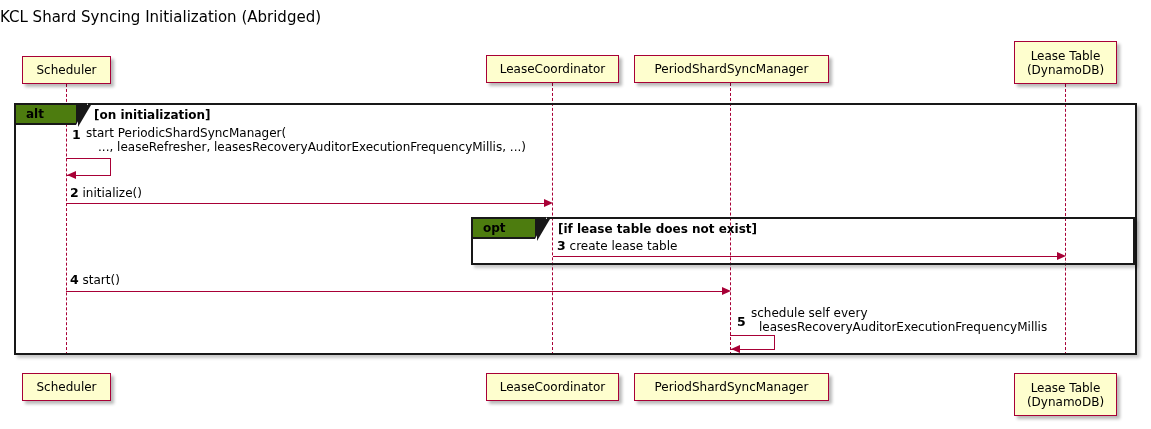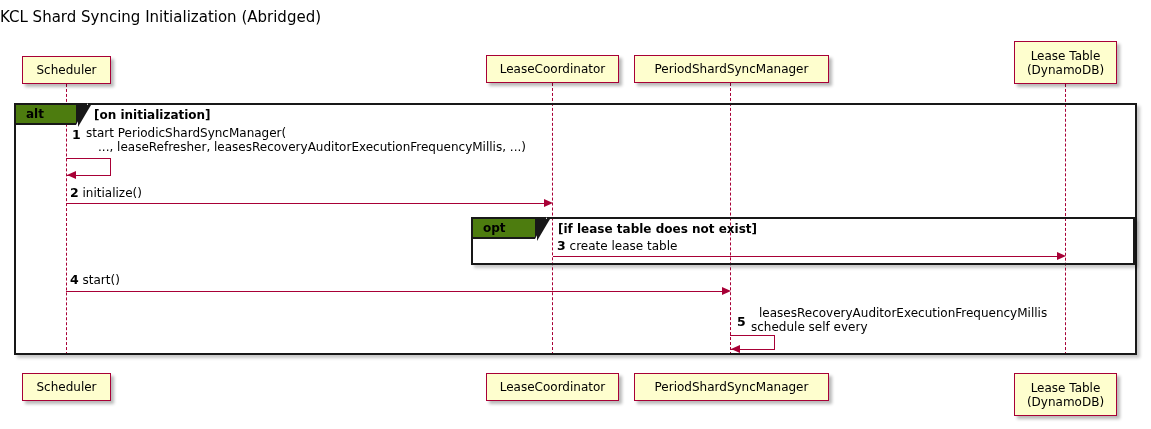--- a/index.html
+++ b/index.html
@@ -212,22 +212,22 @@
     <span class="msg-seq">4</span>
     <span>start()</span>
   </div>
   <div class="msg-line" style="left:66px; top:291px; width:659px;"></div>
   <div class="msg-arrow-right" style="left:722px; top:287px;"></div>
 
   <div class="msg-label" style="left:737px; top:315px;">
     <span class="msg-seq">5</span>
   </div>
   <div class="msg-label" style="left:751px; top:306px;">
+    <div>schedule self every</div>
     <div style="padding-left:8px;">leasesRecoveryAuditorExecutionFrequencyMillis</div>
-    <div>schedule self every</div>
   </div>
   <div class="self-loop" style="left:730px; top:335px; width:45px; height:15px;"></div>
   <div class="msg-arrow-left" style="left:731px; top:345px;"></div>
 
   <div class="participant" style="left:22px; top:373px; width:89px; height:28px;">
     <span>Scheduler</span>
   </div>
 
   <div class="participant" style="left:486px; top:373px; width:133px; height:28px;">
     <span>LeaseCoordinator</span>

